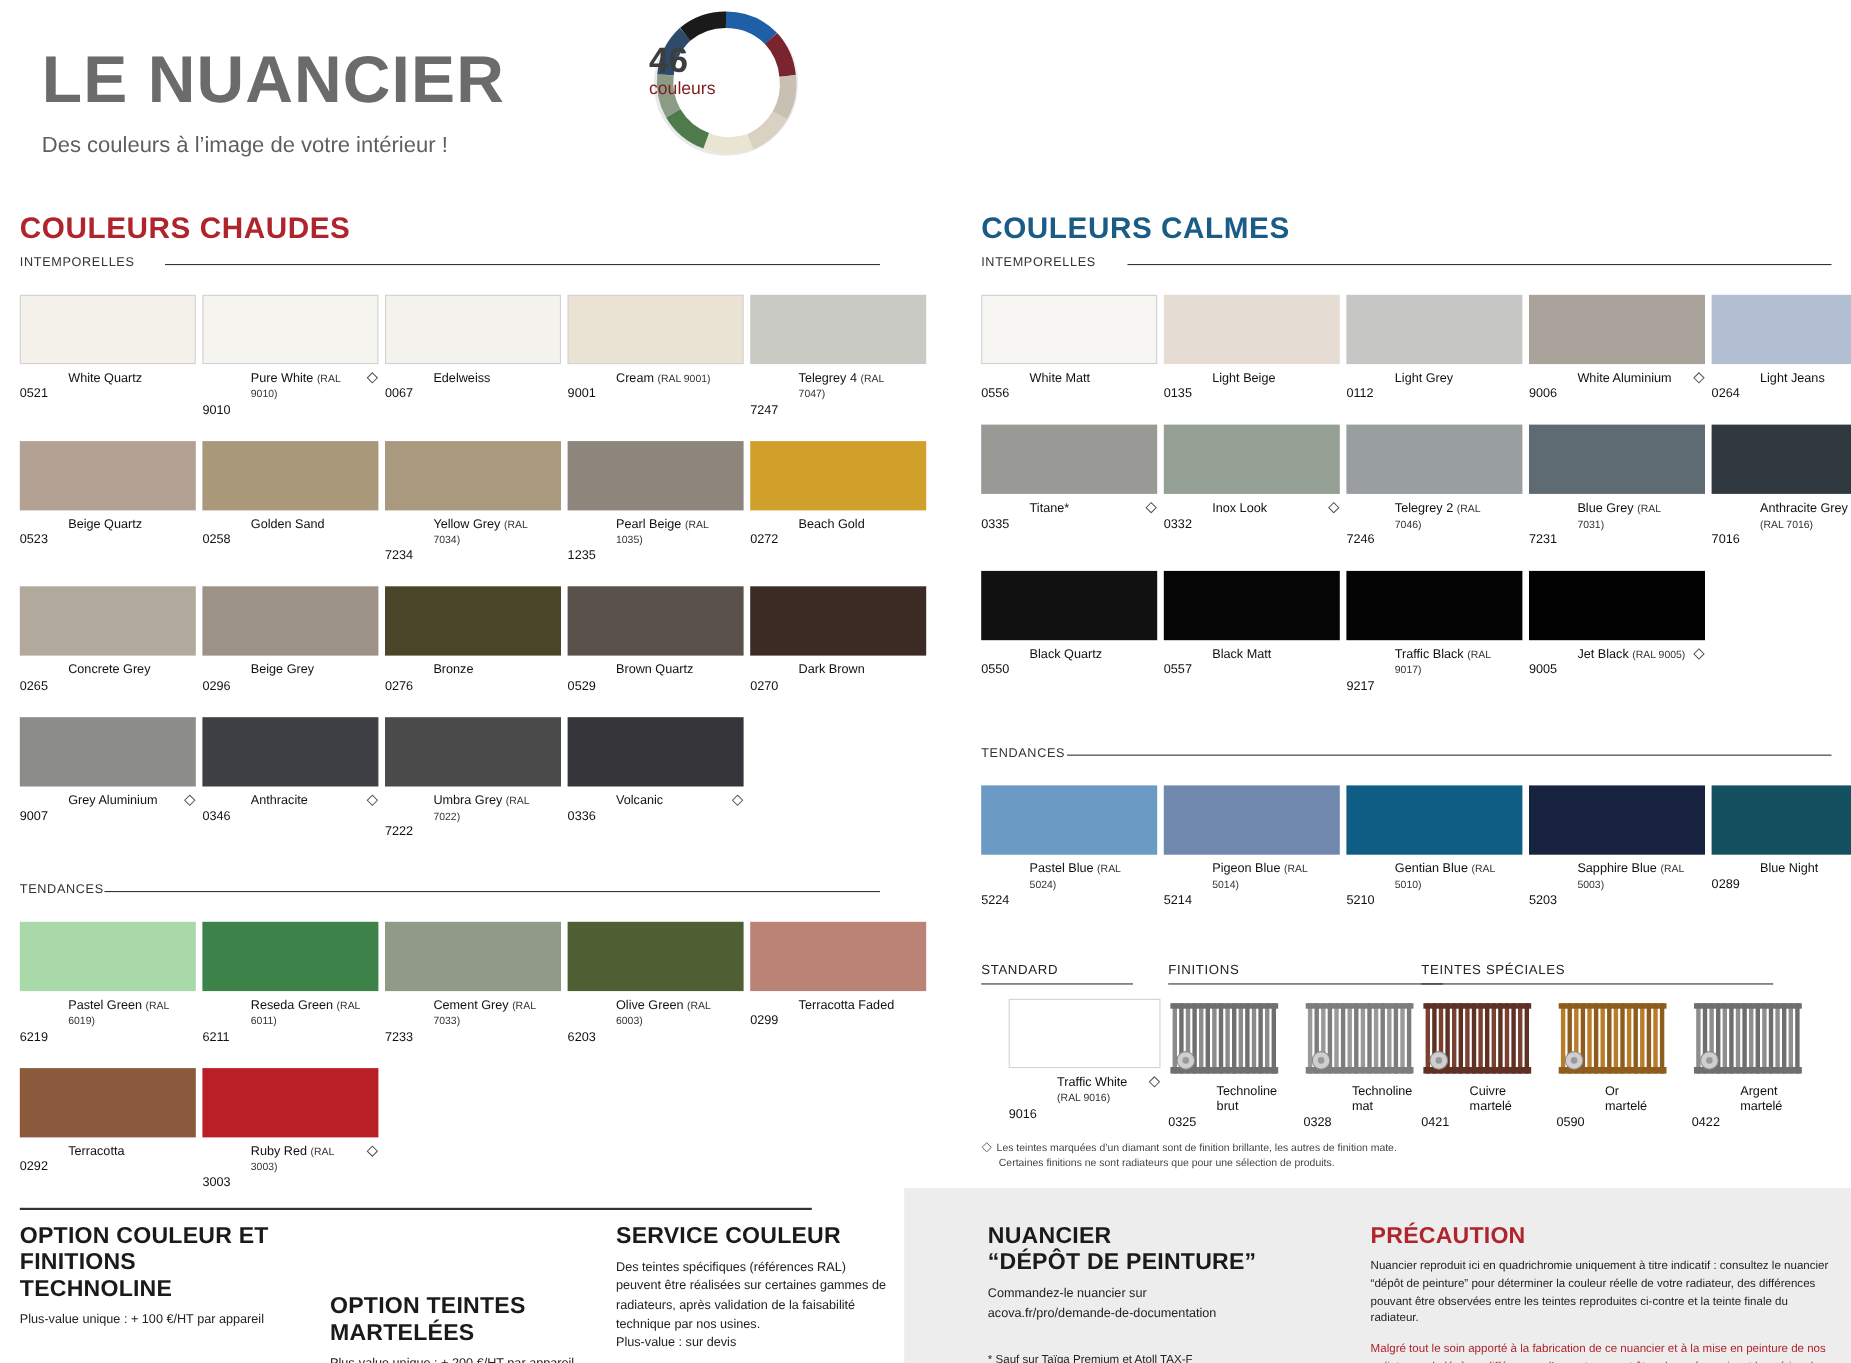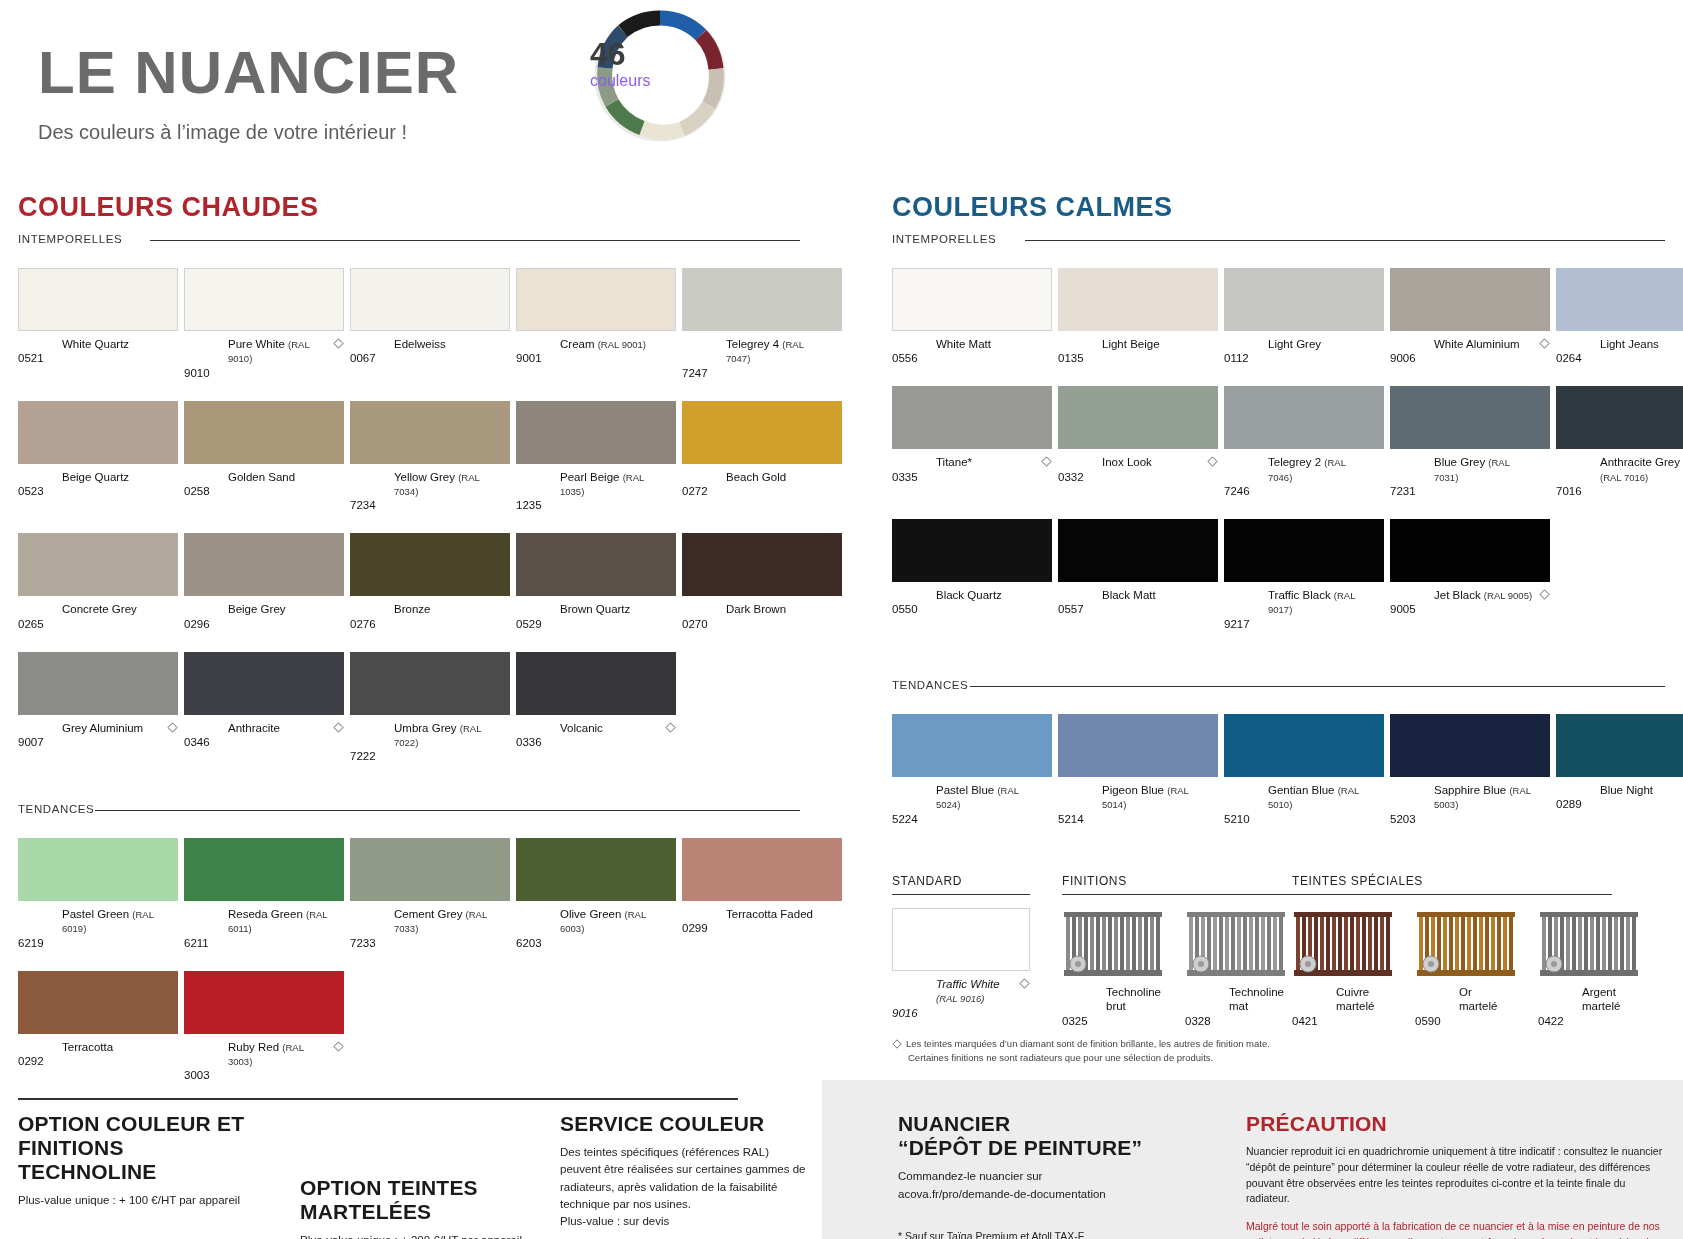--- a/index.html
+++ b/index.html
@@ -19,21 +19,21 @@
   .title {
     font-size:60px; font-weight:bold; letter-spacing:1px;
     color:#6b6b6b; line-height:1.0; margin:0; padding-top:14px;
   }
   .subtitle { font-size:20px; color:#5e5e5e; margin-top:18px; }
 
   .logo-wrap { position:absolute; left:590px; top:6px; width:150px; height:135px; }
   .logo-ring { position:absolute; left:0; top:0; width:140px; height:140px; }
   .logo-text { position:absolute; left:0; top:32px; width:140px; text-align:left; }
   .logo-num { font-size:32px; font-weight:bold; color:#3d3d3d; line-height:1; }
-  .logo-lbl { font-size:16px; color:#8b5cf6; margin-top:2px; }
+  .logo-lbl { font-size:16px; color:#7f1d1d; margin-top:2px; }
 
   
   .col-head { position:absolute; font-size:27px; font-weight:bold; letter-spacing:0.5px; }
   .col-head.warm { left:18px; top:192px; color:#b0242c; }
   .col-head.calm { left:892px; top:192px; color:#1a5c86; }
 
   .sec-label { position:absolute; font-size:11.5px; letter-spacing:0.6px; color:#333; }
   .sec-rule { position:absolute; height:1px; background:#333; }
 
   
@@ -460,21 +460,21 @@
         <div class="chip" style="background:#14505f;"></div>
         <div class="cap">
           <div class="nm">Blue Night</div>
           <div class="code">0289</div>
         </div>
       </div>
     </div>
 
   <div class="mini-head" style="left:892px; top:874px;">STANDARD</div>
   <div class="mini-rule" style="left:892px; top:894px; width:138px;"></div>
-  <div id="standard-block" style="position:absolute; left:892px; top:908px; width:138px;font-style:italic;">
+  <div id="standard-block" style="position:absolute; left:917px; top:908px; width:138px;">
       <div class="chip bordered" style="width:138px;height:63px;background:#ffffff;"></div>
       <div class="cap">
         <svg class="dia" viewBox="0 0 12 12">
           <path d="M6 1 L11 6 L6 11 L1 6 Z" fill="none" stroke="#555" stroke-width="1"></path>
         </svg>
         <div class="nm">Traffic White <span class="ral">(RAL 9016)</span></div>
         <div class="code">9016</div>
       </div>
     </div>
 

